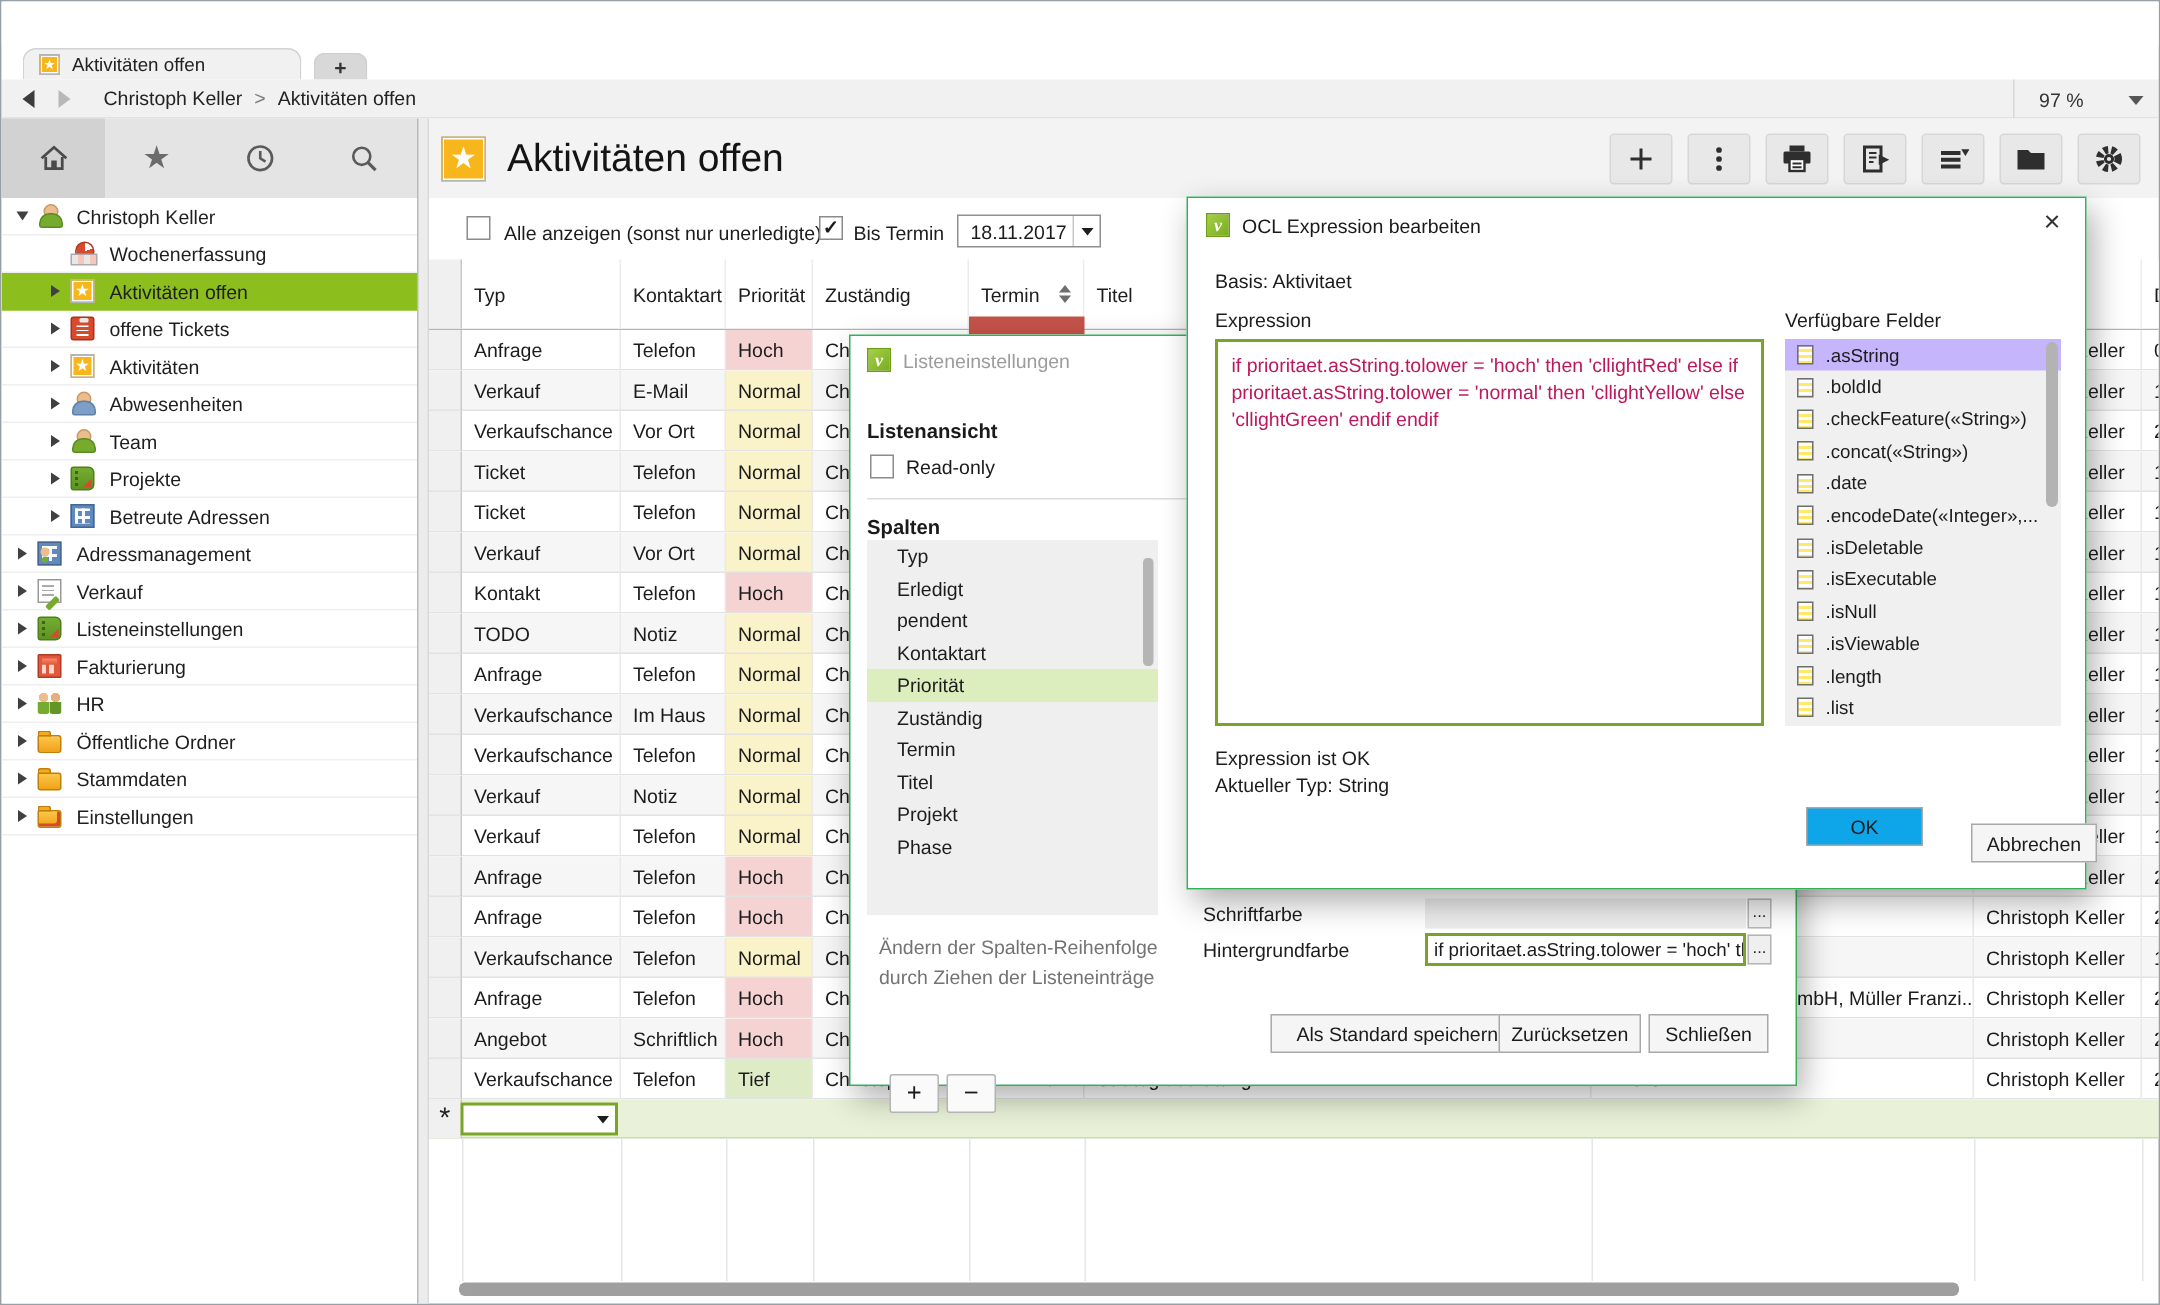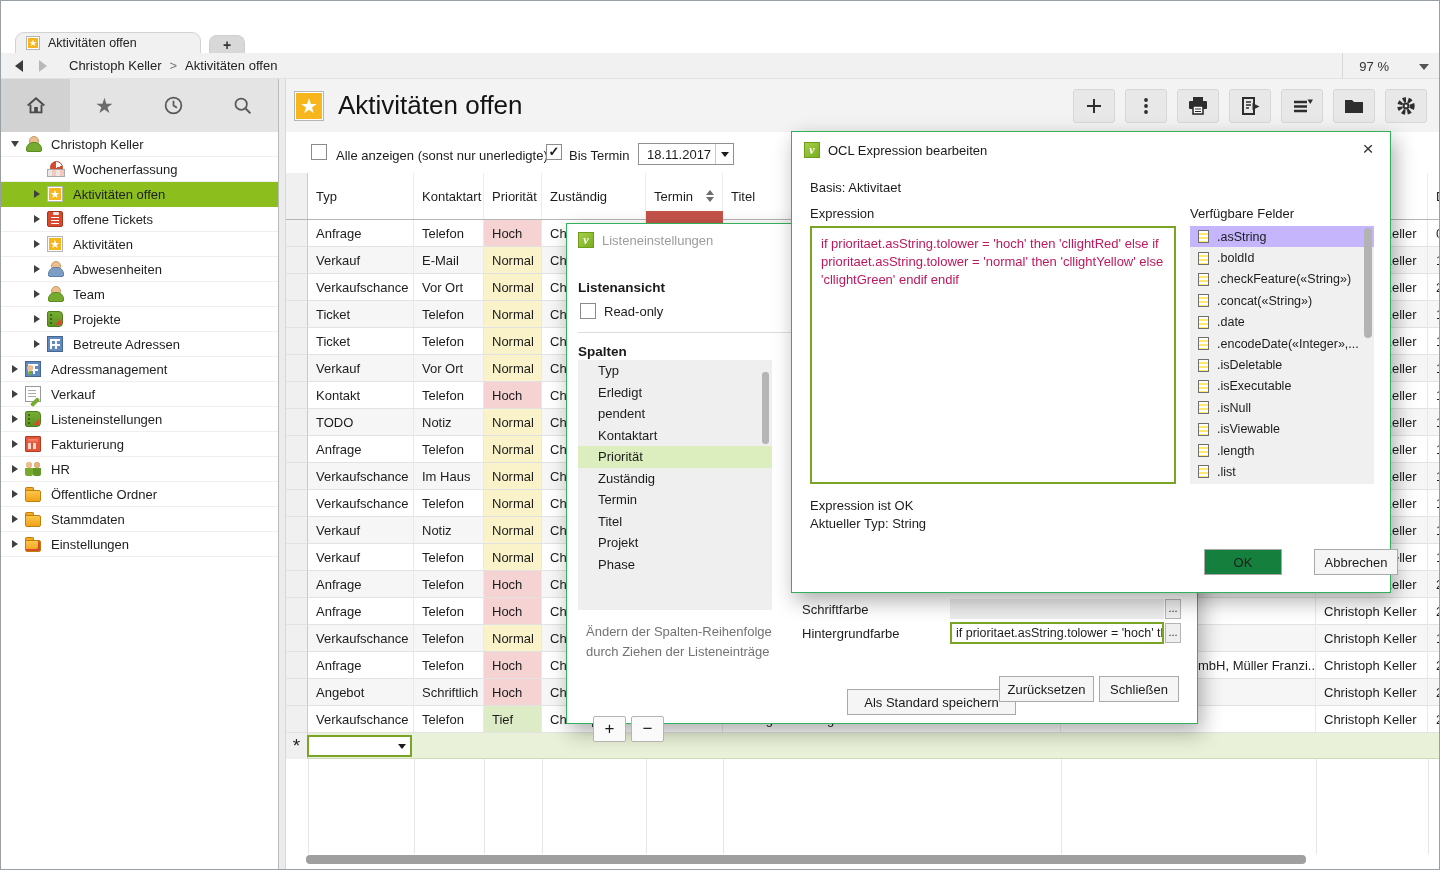--- a/index.html
+++ b/index.html
@@ -167,37 +167,37 @@
   #btn-minus { left:53px; top:356px; }
   .hint { position:absolute; left:19px; font-size:13px; color:#737373; }
   #hint1 { top:400px; } #hint2 { top:420px; }
   .ffield-label { position:absolute; left:235px; font-size:13px; }
   #lbl-font { top:378px; } #lbl-bg { top:402px; }
   #fld-font { position:absolute; left:383px; top:375px; width:214px; height:20px; background:#ececec; }
   #fld-bg { position:absolute; left:383px; top:398px; width:214px; height:22px; background:#fff; border:2px solid #7aa426; font-size:12.5px; line-height:18px; padding:0 4px; white-space:nowrap; overflow:hidden; }
   .dots { position:absolute; width:16px; height:20px; background:#efefef; border:1px solid #b5b5b5; font-size:11px; line-height:16px; text-align:center; }
   #dots-font { left:598px; top:375px; } #dots-bg { left:598px; top:399px; }
   .dbtn { position:absolute; top:452px; height:26px; background:#f5f5f5; border:1px solid #a9a9a9; font-size:13px; color:#1a1a1a; display:flex; align-items:center; justify-content:center; font-family:"Liberation Sans",sans-serif; }
-  #btn-std { left:280px; width:169px;margin-top:13px; } #btn-reset { left:432px; width:95px; } #btn-close { left:532px; width:80px; }
+  #btn-std { left:280px; width:169px; } #btn-reset { left:432px; width:95px; } #btn-close { left:532px; width:80px; }
 
   #dlg-ocl { left:790px; top:130px; width:600px; height:462px; z-index:30; }
   #dlg-ocl .dlg-title { position:absolute; left:12px; top:10px; color:#1a1a1a; }
   #ocl-close { position:absolute; right:12px; top:6px; font-size:19px; color:#333; width:20px; text-align:center; }
   #ocl-basis { position:absolute; left:18px; top:48px; font-size:13px; }
   #ocl-expr-label { position:absolute; left:18px; top:74px; font-size:13px; }
   #ocl-fields-label { position:absolute; left:398px; top:74px; font-size:13px; }
   #ocl-expr { position:absolute; left:18px; top:94px; width:366px; height:258px; border:2px solid #7aa426; background:#fff; padding:7px 9px; font-size:13px; line-height:18px; color:#be185d; }
   .fieldbox { position:absolute; left:398px; top:94px; width:184px; height:258px; background:#f0f0f0; overflow:hidden; }
   .fielditem { height:21.4px; display:flex; align-items:center; padding-left:8px; gap:8px; font-size:12.5px; }
   .fielditem.sel { background:#c4b5fd; }
   .fico { width:11px; height:13px; border:1px solid #6f6f6f; background:repeating-linear-gradient(#fdfdfd 0 2px,#ffe96a 2px 4px); flex:0 0 11px; }
   .fieldscroll { position:absolute; right:2px; top:2px; width:8px; height:110px; background:#b3b3b3; border-radius:4px; }
   #ocl-status1 { position:absolute; left:18px; top:366px; font-size:13px; }
   #ocl-status2 { position:absolute; left:18px; top:384px; font-size:13px; }
-  #btn-ok { left:412px; top:417px; width:78px; position:absolute; height:26px; background:#15803d; border:1px solid #a9a9a9; font-size:13px; display:flex; align-items:center; justify-content:center; }
+  #btn-ok { left:412px; top:406px; width:78px; position:absolute; height:26px; background:#0ea5e9; border:1px solid #a9a9a9; font-size:13px; display:flex; align-items:center; justify-content:center; }
   #btn-abort { left:498px; top:417px; width:84px; position:absolute; height:26px; background:#f5f5f5; border:1px solid #a9a9a9; font-size:13px; display:flex; align-items:center; justify-content:center;margin-left:24px; }
 
   svg { display:block; }
 </style>
 </head>
 <body>
 
 <div id="app">
 
   <div class="winstrip">

